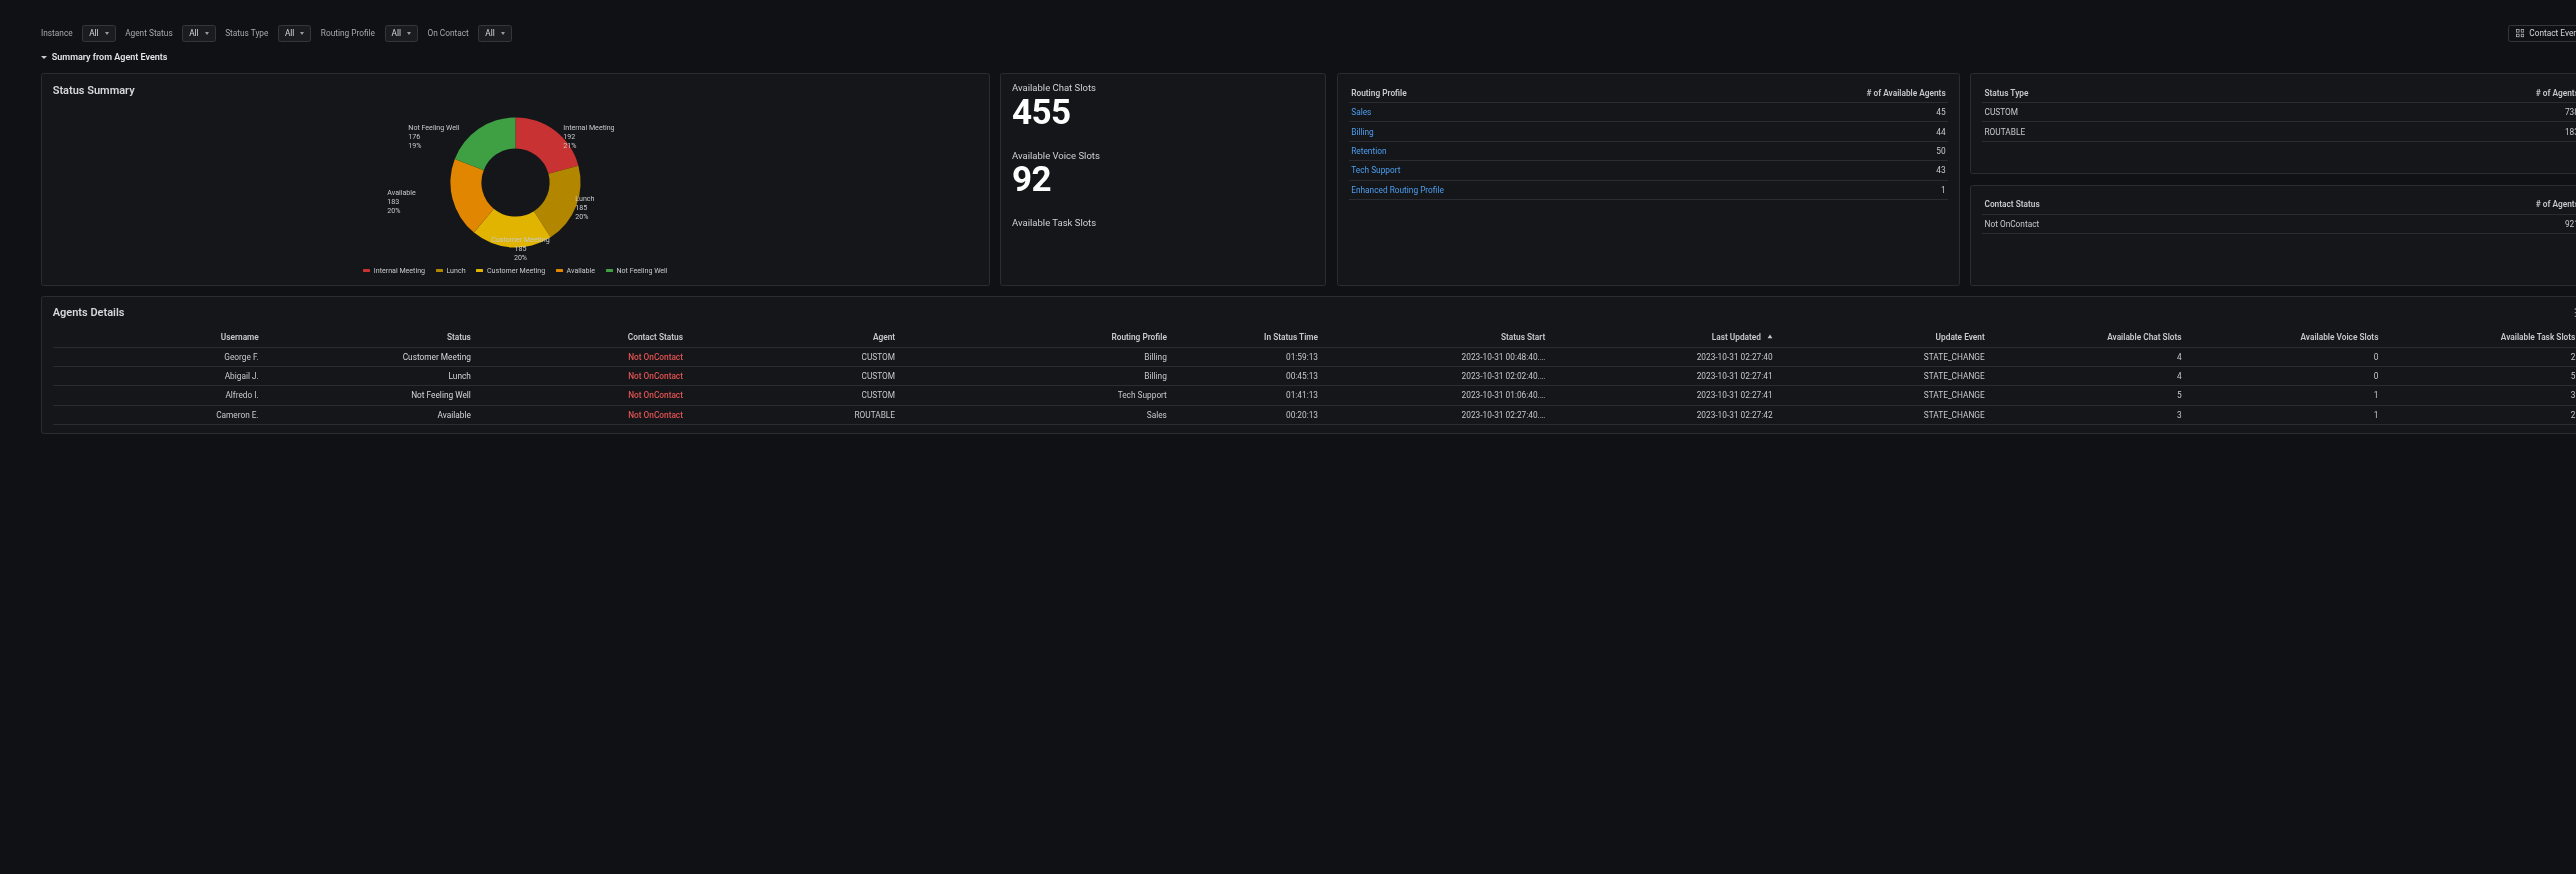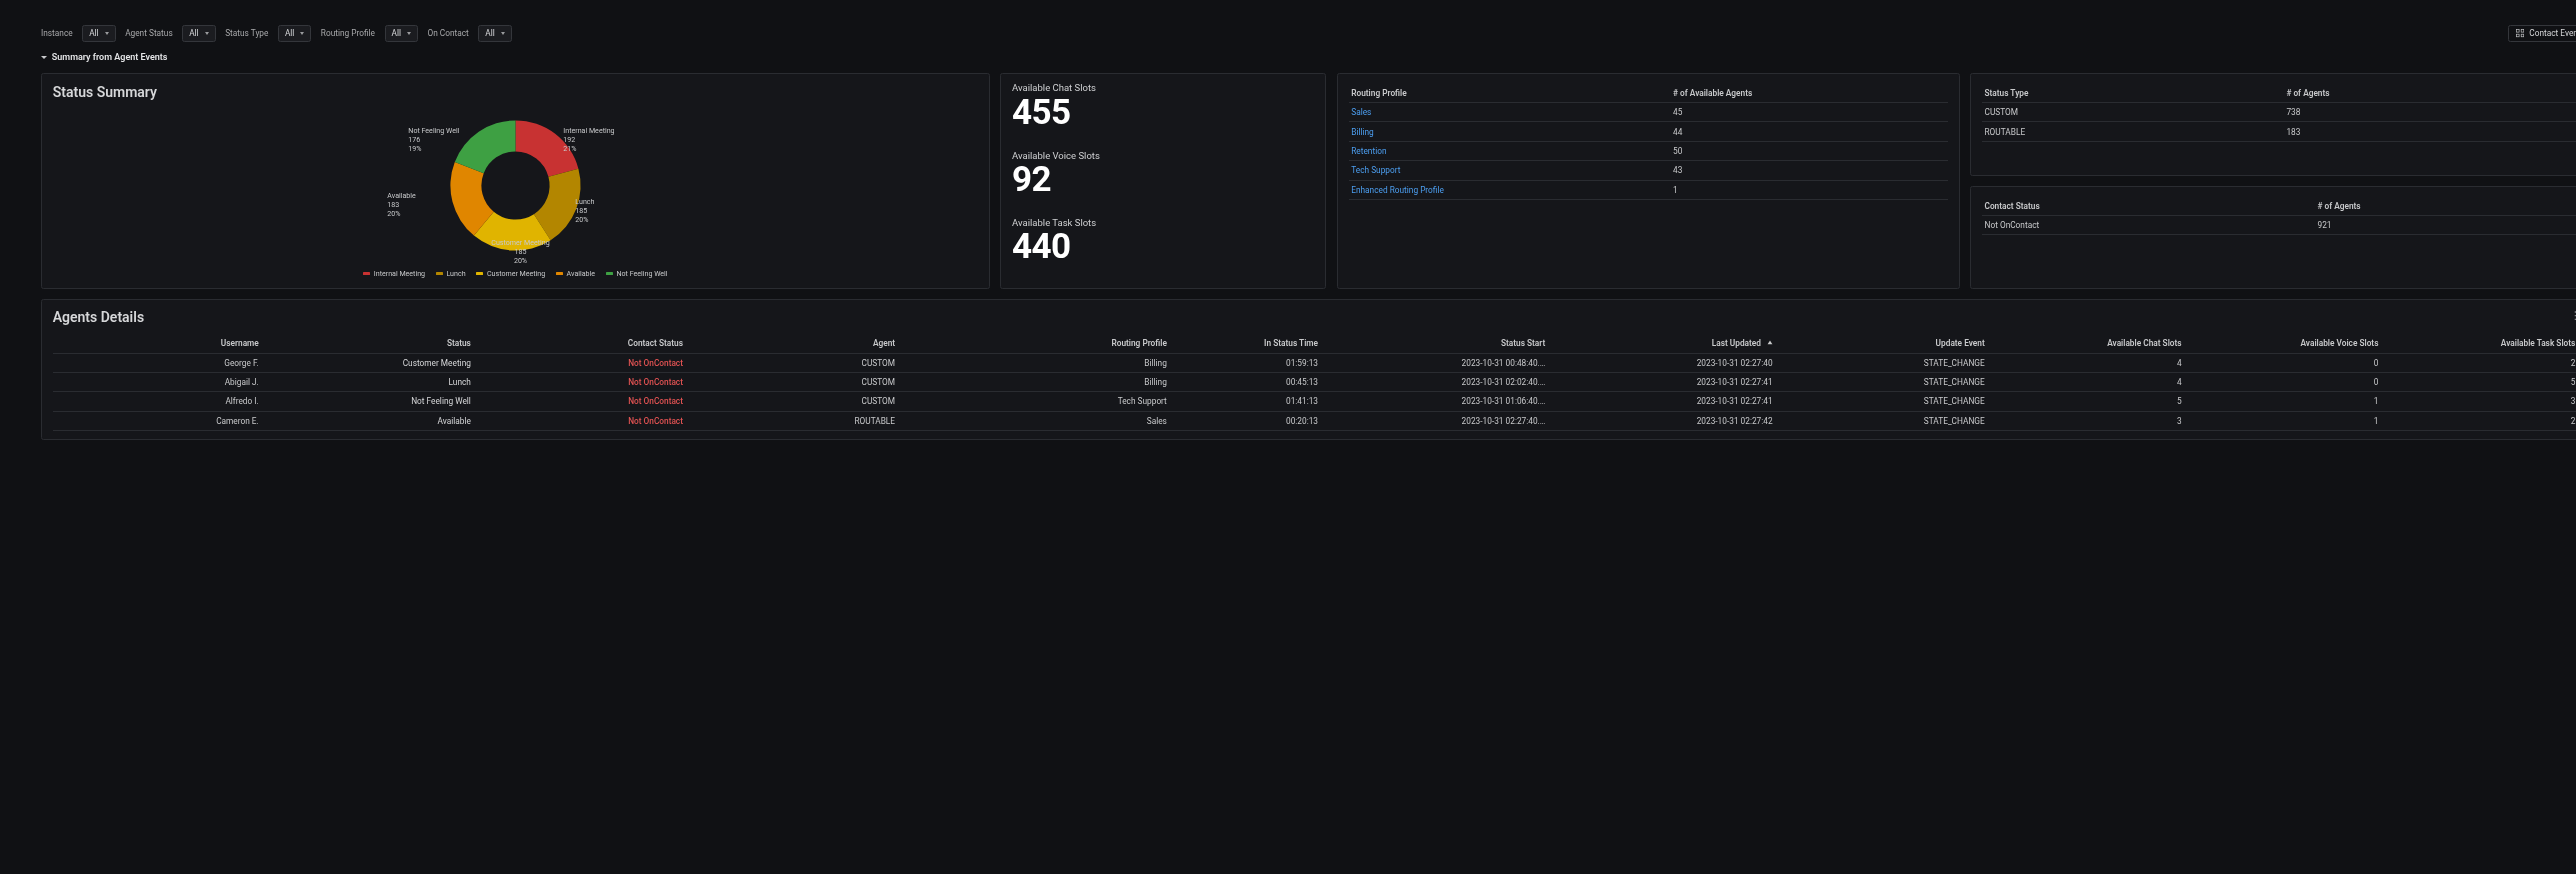--- a/index.html
+++ b/index.html
@@ -83,21 +83,21 @@
   }
   .panel {
     background: #15161a;
     border: 0.6px solid #2a2c31;
     border-radius: 2.4px;
     padding: 9.5px 10.7px;
     position: relative;
   }
   .panel-title {
     color: #d6d7d9;
-    font-size: 14px;
+    font-size: 11px;
     font-weight: 600;
     margin-bottom: 4.8px;
   }
   .slots-col .panel { padding: 8.3px 10.7px; margin-bottom: 3.6px; border: none; background: transparent; }
   .slots-col { display:flex; flex-direction:column; background:#15161a; border:0.6px solid #2a2c31; border-radius:2.4px; }
   .slot-label { font-size: 9.5px; color: #cfd0d2; }
   .slot-num { font-size: 35px; font-weight: 700; color: #fff; line-height: 1.0; margin-top: 1.2px; letter-spacing: -0.6px; }
 
   
   .donut-wrap { display:flex; flex-direction:column; align-items:center; }
@@ -105,21 +105,21 @@
   .donut-group svg { width: 155px; height: 155px; position:absolute; left:48px; top:0; }
   .donut-label { position:absolute; font-size:7.1px; color:#c8c9cb; text-align:center; line-height:1.3; }
   .legend { display:flex; gap:10.7px; flex-wrap:wrap; margin-top:6px; }
   .legend-item { display:flex; align-items:center; gap:3.6px; font-size:7.1px; color:#c8c9cb; }
   .swatch { width:7.1px; height:2.4px; border-radius:0.6px; }
 
   
   table.mini { width:100%; border-collapse: collapse; font-size: 8.3px; }
   table.mini th, table.mini td { text-align: left; padding: 4.2px 2.4px; border-bottom: 0.6px solid #2a2c31; }
   table.mini th { color:#c8c9cb; font-weight:600; }
-  table.mini td.num, table.mini th.num { text-align:left; }
+  table.mini td.num, table.mini th.num { text-align:right; }
   .link { color:#4c9ef0; }
 
   .right-col { display:flex; flex-direction:column; gap:10.7px; }
   .right-col .panel { flex:1; }
 
   
   .details-panel { background:#15161a; border:0.6px solid #2a2c31; border-radius:2.4px; padding: 8.3px 10.7px; }
   .details-header { display:flex; align-items:flex-start; margin-bottom:4.8px; }
   .kebab { margin-left:auto; cursor:pointer; color:#9a9b9e; font-size:10.7px; letter-spacing:0.6px; }
 
@@ -249,21 +249,20 @@
       <div class="panel">
         <div class="slot-label">Available Chat Slots</div>
         <div class="slot-num">455</div>
       </div>
       <div class="panel">
         <div class="slot-label">Available Voice Slots</div>
         <div class="slot-num">92</div>
       </div>
       <div class="panel">
         <div class="slot-label">Available Task Slots</div>
-        <div class="slot-num">440</div>
       </div>
     </div>
 
     <div class="panel">
       <table class="mini">
         <thead>
             <tr>
           <th>Routing Profile</th>
           <th class="num"># of Available Agents</th>
         </tr>

